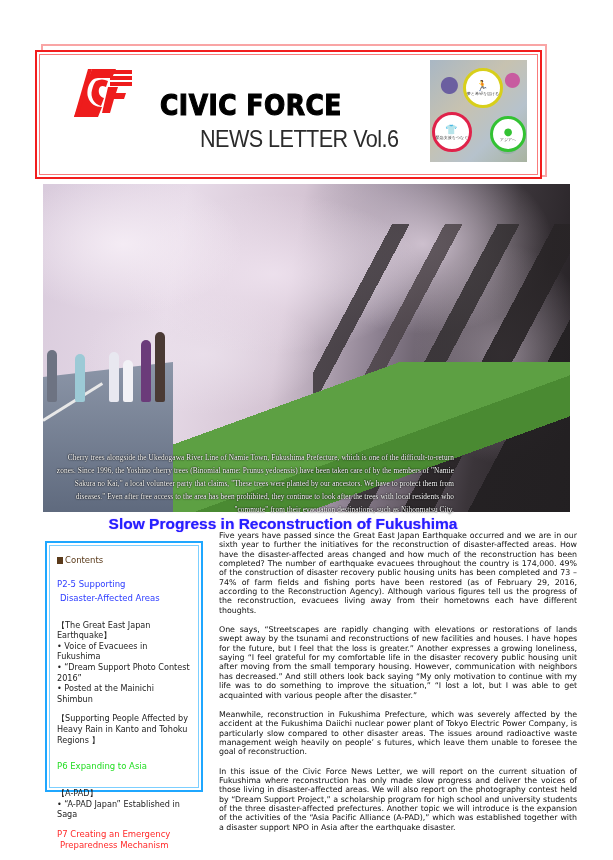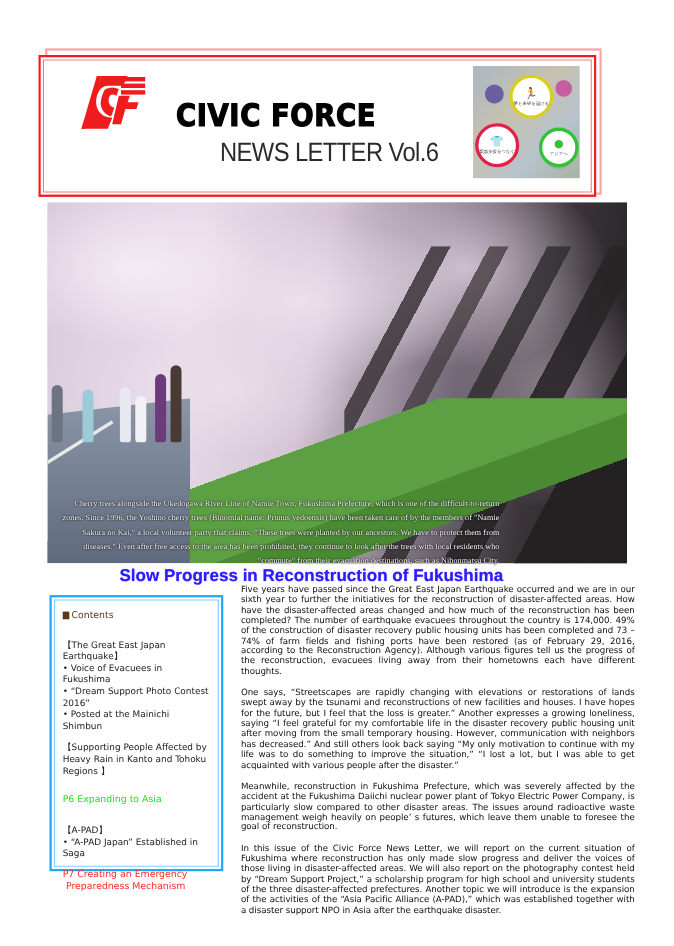--- a/index.html
+++ b/index.html
@@ -192,20 +192,24 @@
 <div class="caption">Cherry trees alongside the Ukedogawa River Line of Namie Town, Fukushima Prefecture, which is one of the difficult-to-return zones. Since 1996, the Yoshino cherry trees (Binomial name: Prunus yedoensis) have been taken care of by the members of "Namie Sakura no Kai," a local volunteer party that claims, "These trees were planted by our ancestors. We have to protect them from diseases." Even after free access to the area has been prohibited, they continue to look after the trees with local residents who "commute" from their evacuation destinations, such as Nihonmatsu City.</div>
 
 <div class="section-title">Slow Progress in Reconstruction of Fukushima</div>
 
 <div class="toc">
   <div class="toc-heading">
     <span class="sq"></span><span>Contents</span>
   </div>
 
   <div class="toc-block">
+    <div class="toc-sec blue">
+      <div>P2-5  Supporting</div>
+      <div class="indent">Disaster-Affected Areas</div>
+    </div>
     <div class="toc-group">
       <div>【The Great East Japan Earthquake】</div>
       <div class="toc-item">• Voice of Evacuees in Fukushima</div>
       <div class="toc-item">• “Dream Support Photo Contest 2016”</div>
       <div class="toc-item">• Posted at the Mainichi Shimbun</div>
     </div>
     <div class="toc-group" style="margin-top:9px;">
       <div>【Supporting People Affected by Heavy Rain in Kanto and Tohoku Regions 】</div>
     </div>
   </div>

